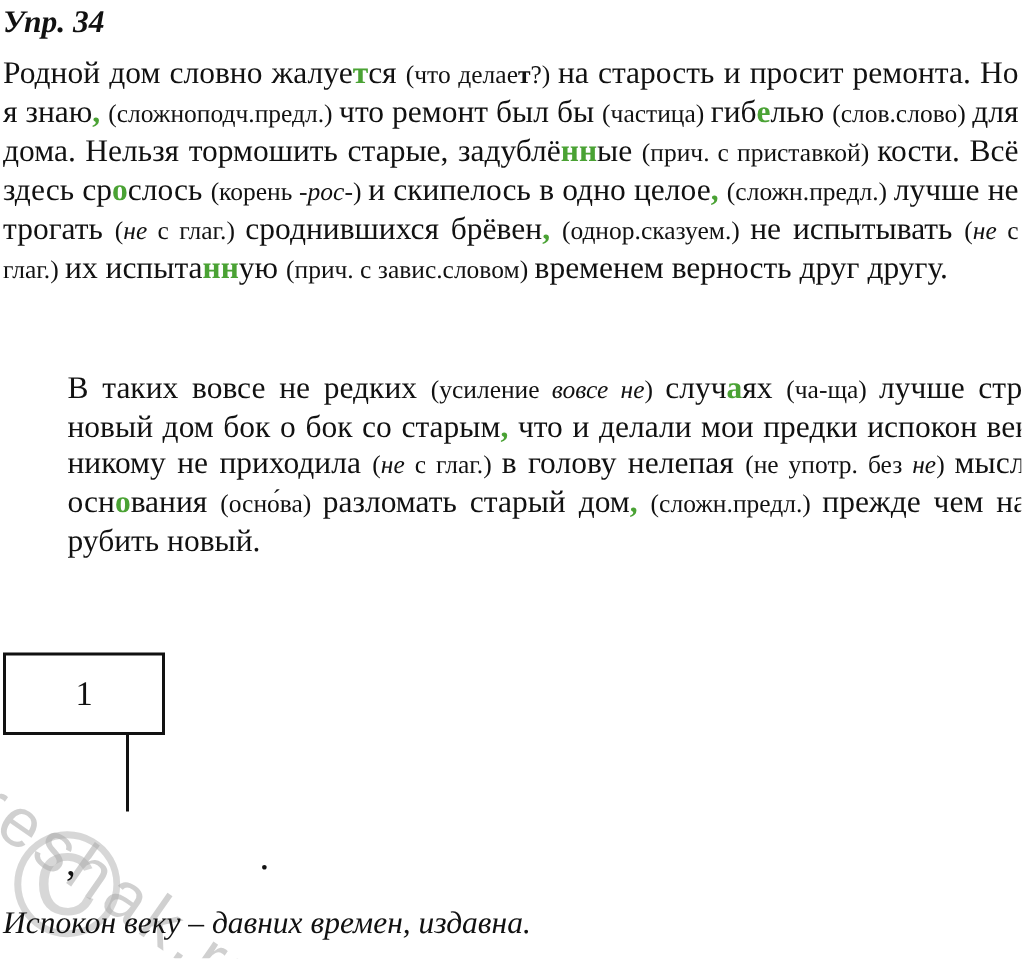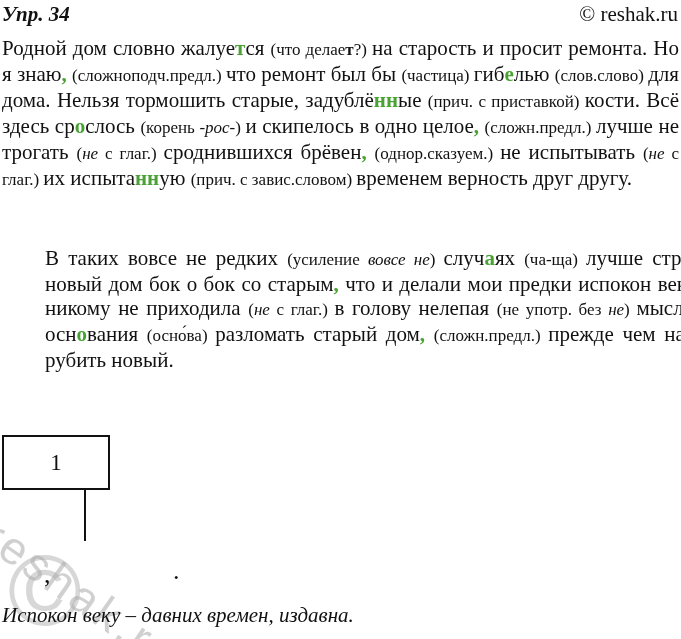--- a/index.html
+++ b/index.html
@@ -67,21 +67,20 @@
     pointer-events: none;
   }
 </style>
 </head>
 <body>
 
 <div id="page">
 
   <div class="hdr">
     <span class="hdr-title">Упр. 34</span>
-    <span class="hdr-copy">© reshak.ru</span>
   </div>
 
   <div id="para1" class="para"><span class="seg-n">Родной дом словно жалуе</span><span class="seg-g">т</span><span class="seg-n">ся </span><span class="seg-p">(что делае</span><span class="seg-pb">т</span><span class="seg-p">?) </span><span class="seg-n">на старость и просит ремонта. Но я знаю</span><span class="seg-g">,</span><span class="seg-n"> </span><span class="seg-p">(сложноподч.предл.) </span><span class="seg-n">что ремонт был бы </span><span class="seg-p">(частица) </span><span class="seg-n">гиб</span><span class="seg-g">е</span><span class="seg-n">лью </span><span class="seg-p">(слов.слово) </span><span class="seg-n">для дома. Нельзя тормошить старые, задублё</span><span class="seg-g">нн</span><span class="seg-n">ые </span><span class="seg-p">(прич. с приставкой) </span><span class="seg-n">кости. Всё здесь ср</span><span class="seg-g">о</span><span class="seg-n">слось </span><span class="seg-p">(корень </span><span class="seg-pi">-рос-</span><span class="seg-p">) </span><span class="seg-n">и скипелось в одно целое</span><span class="seg-g">,</span><span class="seg-n"> </span><span class="seg-p">(сложн.предл.) </span><span class="seg-n">лучше не трогать </span><span class="seg-p">(</span><span class="seg-pi">не</span><span class="seg-p"> с глаг.) </span><span class="seg-n">сроднившихся брёвен</span><span class="seg-g">,</span><span class="seg-n"> </span><span class="seg-p">(однор.сказуем.) </span><span class="seg-n">не испытывать </span><span class="seg-p">(</span><span class="seg-pi">не</span><span class="seg-p"> с глаг.) </span><span class="seg-n">их испыта</span><span class="seg-g">нн</span><span class="seg-n">ую </span><span class="seg-p">(прич. с завис.словом) </span><span class="seg-n">временем верность друг другу.</span></div>
 
   <div id="para2" class="para"><span class="seg-n">В таких вовсе не редких </span><span class="seg-p">(усиление </span><span class="seg-pi">вовсе не</span><span class="seg-p">) </span><span class="seg-n">случ</span><span class="seg-g">а</span><span class="seg-n">ях </span><span class="seg-p">(ча-ща) </span><span class="seg-n">лучше строить новый дом бок о бок со старым</span><span class="seg-g">,</span><span class="seg-n"> что и делали мои предки испокон веку. И никому не приходила </span><span class="seg-p">(</span><span class="seg-pi">не</span><span class="seg-p"> с глаг.) </span><span class="seg-n">в голову нелепая </span><span class="seg-p">(не употр. без </span><span class="seg-pi">не</span><span class="seg-p">) </span><span class="seg-n">мысль до осн</span><span class="seg-g">о</span><span class="seg-n">вания </span><span class="seg-p">(осно́ва) </span><span class="seg-n">разломать старый дом</span><span class="seg-g">,</span><span class="seg-n"> </span><span class="seg-p">(сложн.предл.) </span><span class="seg-n">прежде чем начать рубить новый.</span></div>
 
   <div id="diagram">
     <div class="watermark-copy" style="position:absolute; left:8px; top:108px; top:110px;">©</div>
     <div class="watermark-text" style="top:78px; left:4px;">reshak.ru</div>
     <div id="dbox1" class="dbox">

